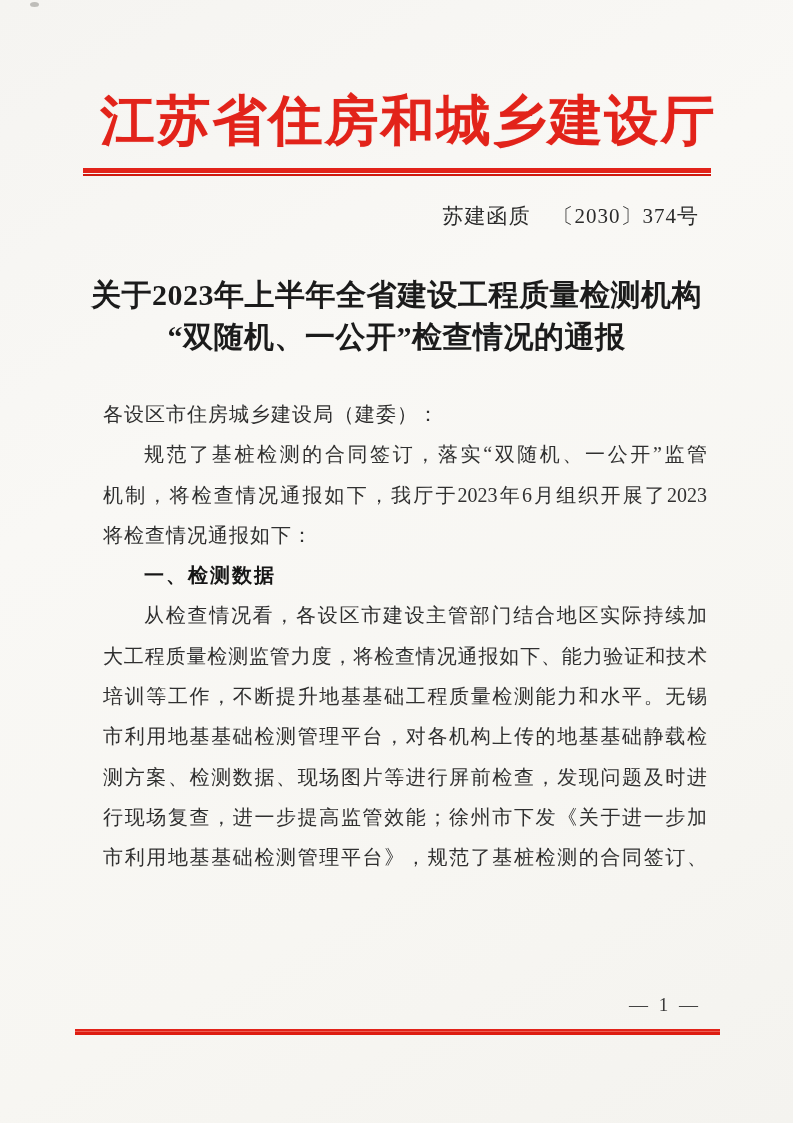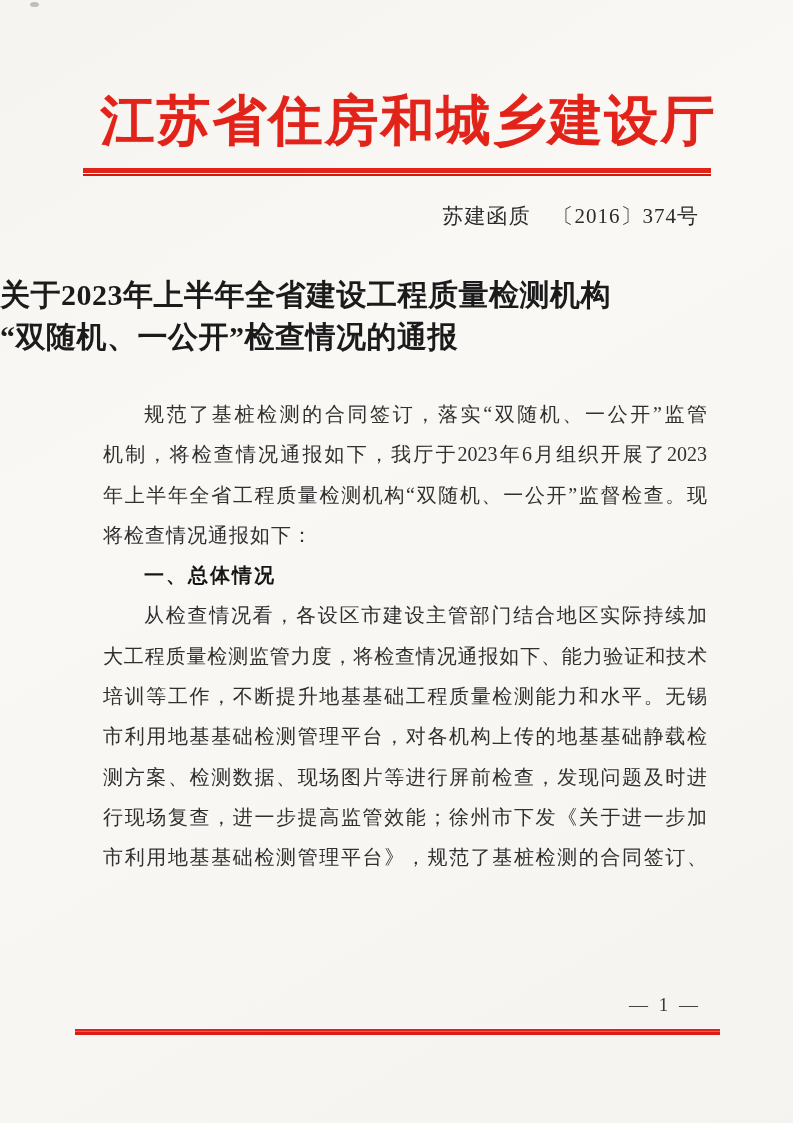--- a/index.html
+++ b/index.html
@@ -59,21 +59,21 @@
     color: #2b2b2b;
     letter-spacing: 1px;
     white-space: nowrap;
   }
   
   .doc-title {
     position: absolute;
     top: 274px;
     left: 0;
     width: 100%;
-    text-align: left;
+    text-align: center;
     font-weight: bold;
     font-size: 30px;
     line-height: 42px;
     color: #1b1b1b;
     letter-spacing: 0.5px;
   }
   
   .body-block {
     position: absolute;
     top: 394px;
@@ -140,35 +140,35 @@
 
   <div class="scan-speck"></div>
 
   <div class="agency-name">江苏省住房和城乡建设厅</div>
 
   <div class="header-rule">
     <div class="rule-thick"></div>
     <div class="rule-thin"></div>
   </div>
 
-  <div class="doc-number">苏建函质　〔2016〕374号</div>
+  <div class="doc-number">苏建函质　〔2030〕374号</div>
 
   <div class="doc-title">
     <div>关于2023年上半年全省建设工程质量检测机构</div>
     <div>“双随机、一公开”检查情况的通报</div>
   </div>
 
   <div class="body-block">
+    <div class="bline">各设区市住房城乡建设局（建委）：</div>
 
     <div class="bline j indent">规范了基桩检测的合同签订，落实“双随机、一公开”监管</div>
     <div class="bline j">机制，将检查情况通报如下，我厅于2023年6月组织开展了2023</div>
-    <div class="bline j">年上半年全省工程质量检测机构“双随机、一公开”监督检查。现</div>
     <div class="bline">将检查情况通报如下：</div>
 
-    <div class="bline indent heading">一、总体情况</div>
+    <div class="bline indent heading">一、检测数据</div>
 
     <div class="bline j indent">从检查情况看，各设区市建设主管部门结合地区实际持续加</div>
     <div class="bline j">大工程质量检测监管力度，将检查情况通报如下、能力验证和技术</div>
     <div class="bline j">培训等工作，不断提升地基基础工程质量检测能力和水平。无锡</div>
     <div class="bline j">市利用地基基础检测管理平台，对各机构上传的地基基础静载检</div>
     <div class="bline j">测方案、检测数据、现场图片等进行屏前检查，发现问题及时进</div>
     <div class="bline j">行现场复查，进一步提高监管效能；徐州市下发《关于进一步加</div>
     <div class="bline j">市利用地基基础检测管理平台》，规范了基桩检测的合同签订、</div>
   </div>
 

